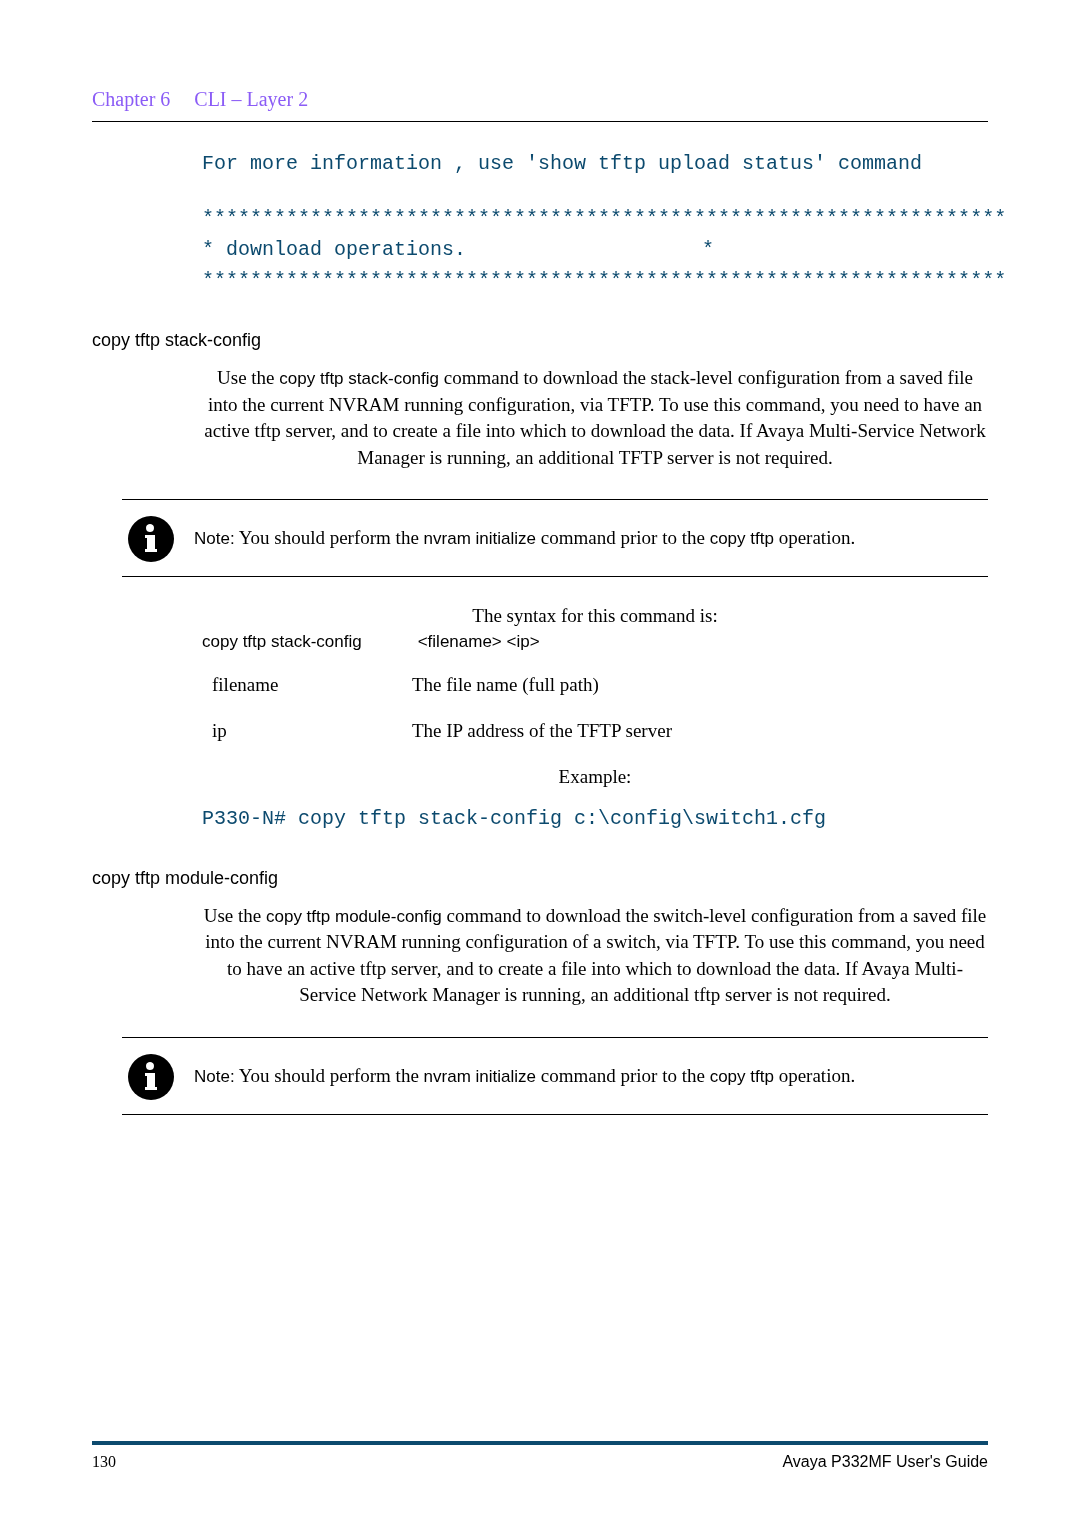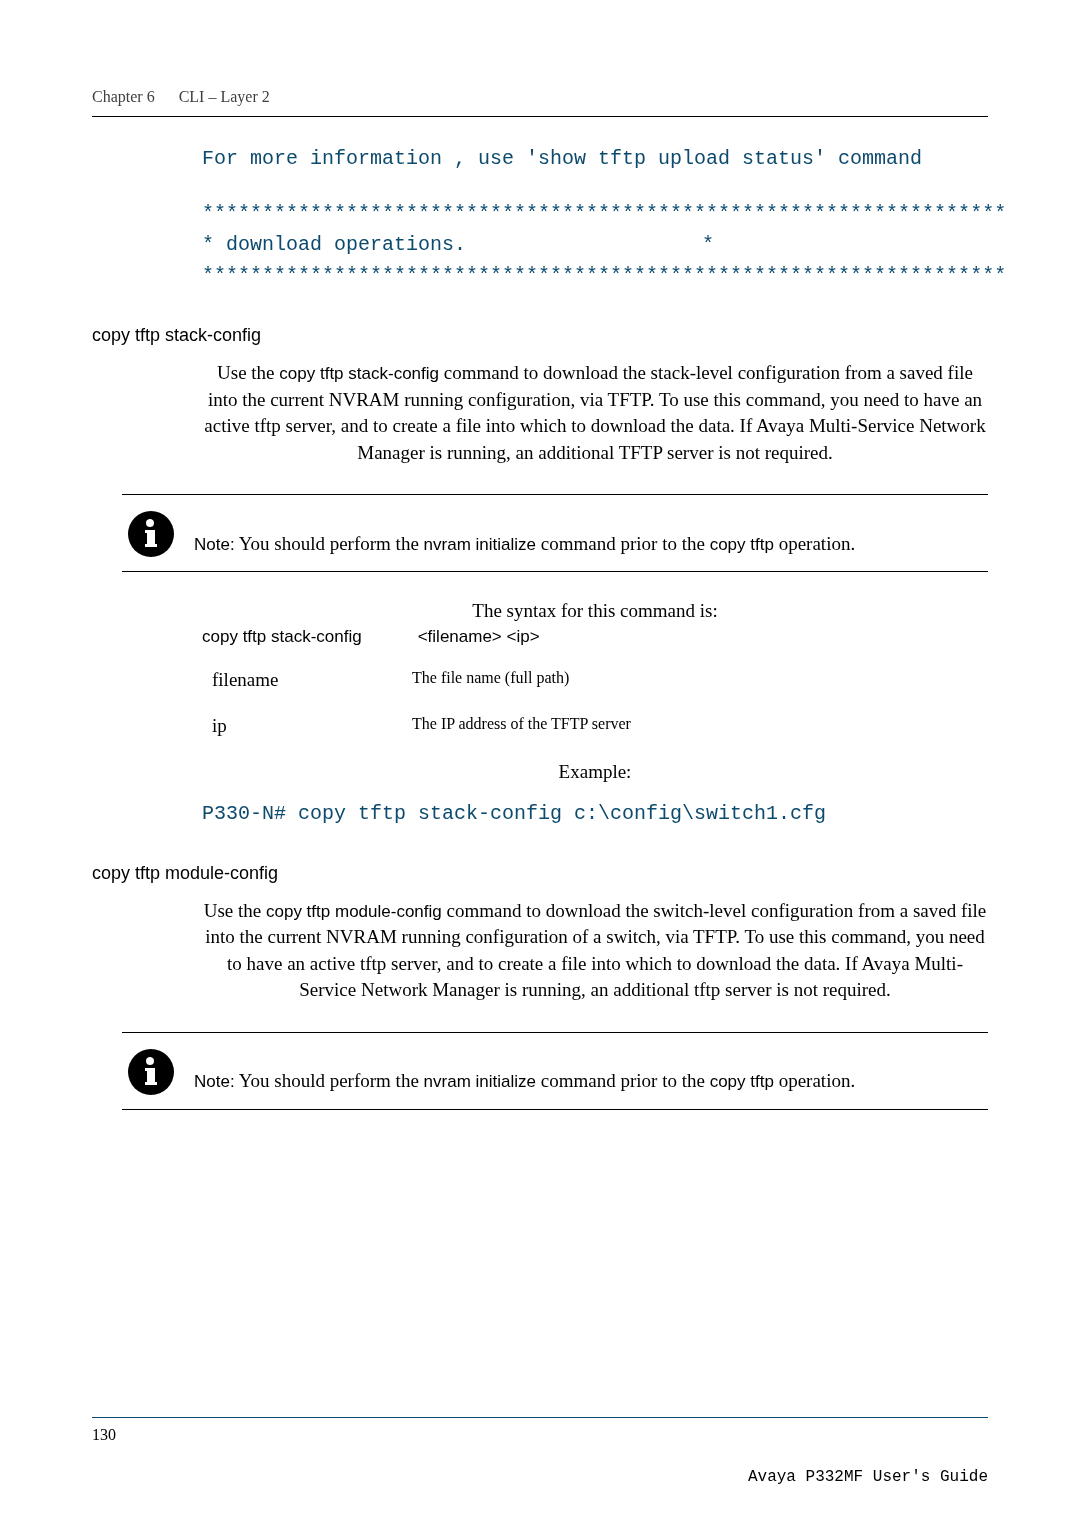--- a/index.html
+++ b/index.html
@@ -14,22 +14,22 @@
   }
   .page {
     padding: 88px 92px 40px 92px;
     box-sizing: border-box;
     height: 100%;
     position: relative;
   }
   .header {
     display: flex;
     gap: 24px;
-    font-size: 16px;
-    color: #404040;
+    font-size: 20px;
+    color: #8b5cf6;
     padding-bottom: 10px;
     border-bottom: 1px solid #000;
     margin-bottom: 26px;
   }
   .header .chapter {
     font-family: Georgia, serif;
   }
   .header .chapter-title {
     font-family: Georgia, serif;
   }
@@ -58,21 +58,21 @@
   }
   .note-block {
     border-top: 1px solid #000;
     border-bottom: 1px solid #000;
     margin-top: 28px;
     margin-bottom: 26px;
     position: relative;
     padding: 14px 0 14px 0;
     display: flex;
     gap: 20px;
-    align-items: flex-end;
+    align-items: center;
   }
   .note-wrapper {
     position: relative;
     margin-left: -80px;
     margin-right: 0;
   }
   .note-icon {
     width: 46px;
     height: 46px;
     min-width: 46px;
@@ -103,44 +103,43 @@
     margin-top: 24px;
   }
   .param-name {
     width: 200px;
     font-family: Georgia, serif;
     font-size: 19px;
     padding-left: 10px;
   }
   .param-desc {
     font-family: Georgia, serif;
-    font-size: 16px;
+    font-size: 19px;
   }
   .syntax-row {
     display: flex;
     gap: 56px;
     margin-top: 2px;
   }
   .footer {
     position: absolute;
-    bottom: 42px;
+    bottom: 57px;
     left: 92px;
     right: 92px;
-    border-top: 1px solid #0c4a6e;
+    border-top: 4px solid #0c4a6e;
     padding-top: 8px;
     display: flex;
     justify-content: space-between;
     font-size: 16px;
   }
   .footer .pg {
     font-family: Georgia, serif;
   }
   .footer .guide {
-    font-family: Liberation Mono, monospace;
-    margin-top: 42px;
+    font-family: Liberation Sans, sans-serif;
   }
   .note-label {
     font-family: Arial, Helvetica, sans-serif;
     font-size: 17px;
   }
 </style>
 </head>
 <body>
 
 <div class="page">

